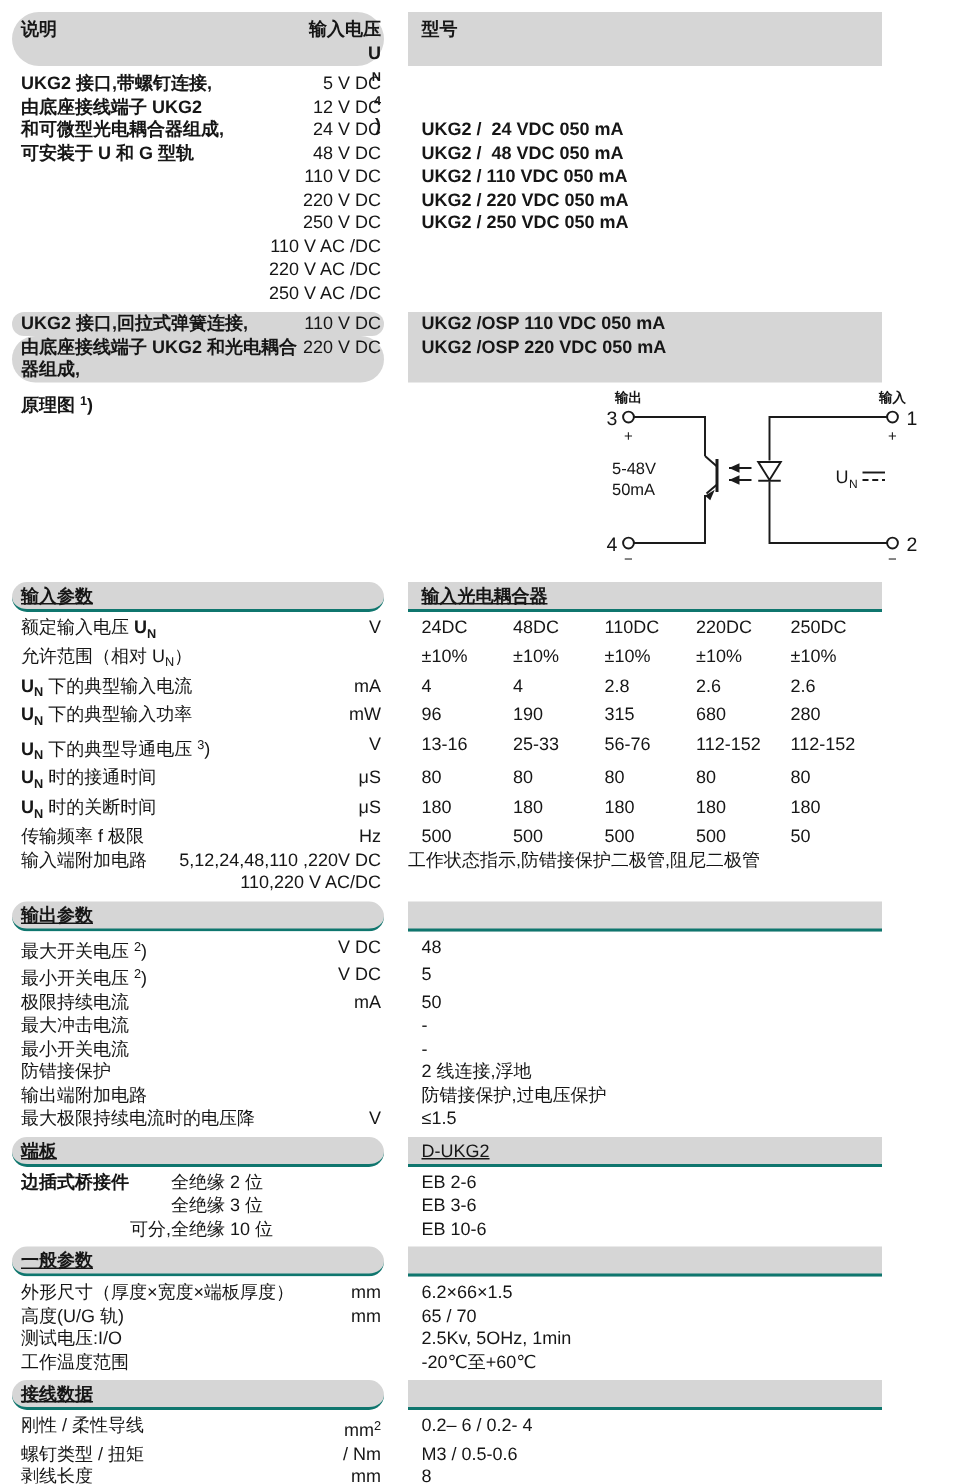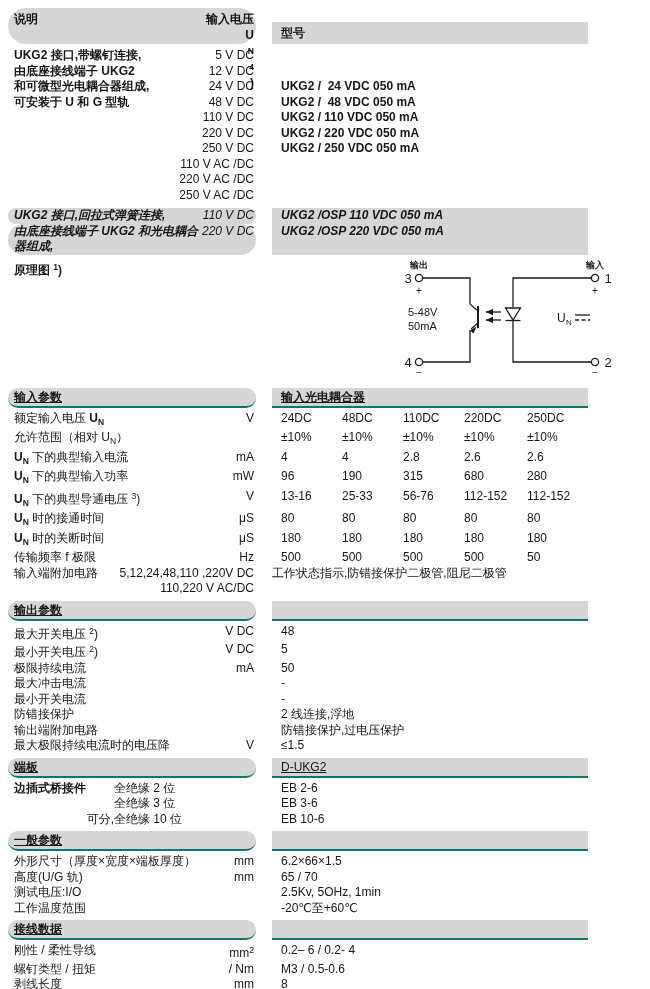--- a/index.html
+++ b/index.html
@@ -18,33 +18,33 @@
   .band.ul .lblk,.band.ul .rblk{border-bottom:2px solid #0f766e;text-decoration:underline;}
   .b{font-weight:700;}
   .pre{white-space:pre-wrap;}
   
   .sg-sub{font-size:8.5px;vertical-align:-3px;}
   .sg-sup{font-size:8.5px;vertical-align:4px;}
   .sg-b{font-weight:700;}
   
   .head-band{height:36px;}
   .head-band .lblk{padding:3px 0 0 6px;display:flex;}
-  .head-band .rblk{padding-top:3px;font-weight:700;margin-top:14px;}
+  .head-band .rblk{padding-top:3px;font-weight:700;}
   .head-desc{flex:1;font-weight:700;line-height:16px;}
   .head-volt{text-align:right;font-weight:700;line-height:16px;padding-right:2px;}
   .head-volt span{display:block;}
   
   .trow{line-height:15.5px;}
   .trow .lblk{display:flex;padding-left:6px;padding-right:2px;justify-content:center;}
   .trow .lab{flex:1;}
   .trow .unit{text-align:right;white-space:nowrap;}
   .unit .u1,.unit .u2{display:block;}
   .screw-rows{margin-top:4px;}
   .screw-rows .trow{line-height:15.5px;}
-  .osp-band{margin-top:3px;padding:2px 0;font-style:italic;}
+  .osp-band{margin-top:3px;padding:2px 0;}
   .osp-band .trow{line-height:15.5px;}
   .sec-band{height:20px;line-height:19px;margin-top:4px;}
   .sec-band .lblk{padding-left:6px;font-weight:700;}
   .sec-band .rblk{font-weight:700;}
   .sec-band .rblk.reg{font-weight:400;}
   .rows-area{padding-top:3px;}
   
   .cells{display:flex;position:relative;}
   .cell{width:61px;flex:none;}
   .cell:nth-child(4){width:63px;}

